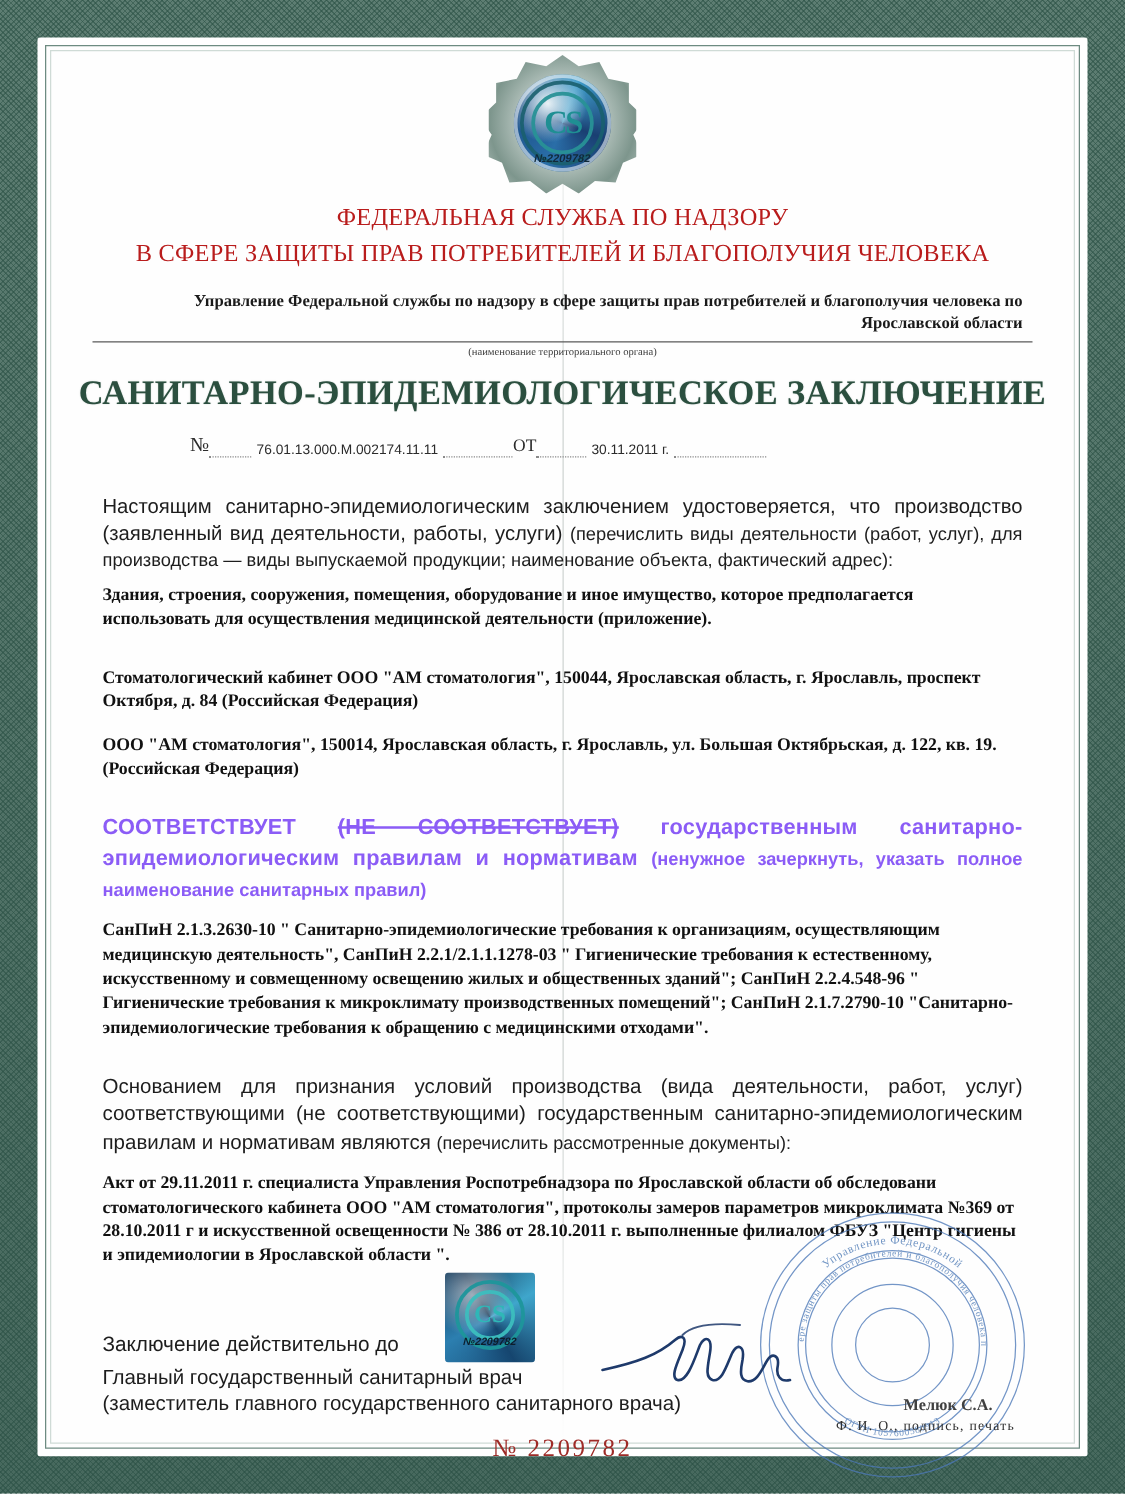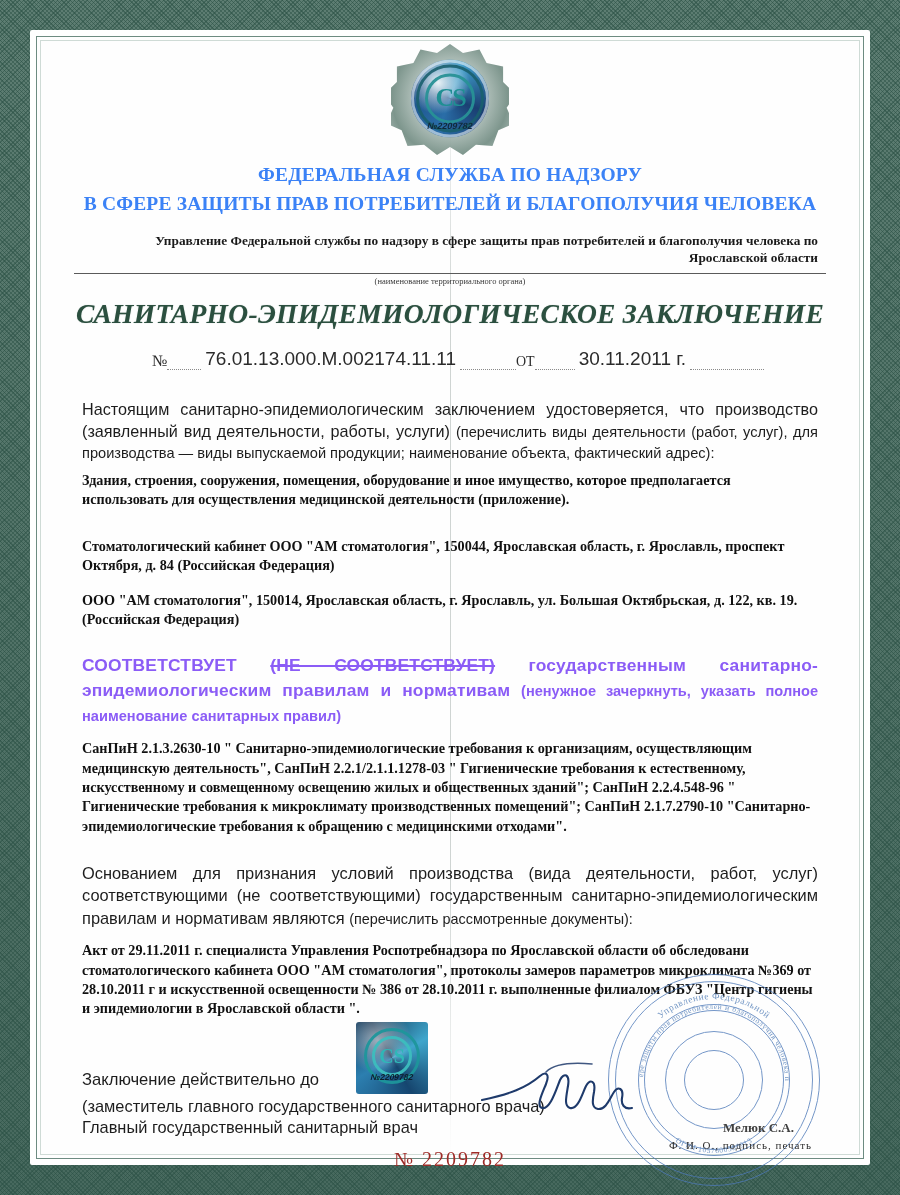--- a/index.html
+++ b/index.html
@@ -89,22 +89,22 @@
   }
   .holo-serial{
     position:absolute;left:50%;bottom:6px;transform:translateX(-50%) skewX(-12deg);
     font-size:9px;font-weight:bold;color:#102a3a;white-space:nowrap;
     font-family:"Liberation Sans", sans-serif;
   }
 
   .org-line1,.org-line2{
     text-align:center;
     font-family:"Liberation Serif", serif;
-    font-weight:bold;
-    color:#3b82f6;
+    font-weight:normal;
+    color:#b91c1c;
   }
   .org-line1{font-size:19.5px;letter-spacing:.2px;margin-top:2px;}
   .org-line2{font-size:19.5px;letter-spacing:.2px;margin-top:7px;}
 
   .dept{
     text-align:right;
     font-family:"Liberation Serif", serif;
     font-weight:bold;font-size:13.3px;line-height:1.28;
     margin:17px 26px 0 26px;color:#1a1a1a;
   }
@@ -118,34 +118,33 @@
 
   .doc-title{
     text-align:center;
     font-family:"Liberation Serif", serif;
     font-weight:bold;
     font-size:27.5px;
     color:#2b4f3f;
     margin-top:12px;
     letter-spacing:.3px;
     text-shadow:0 0 1px rgba(43,79,63,.35);
-    font-style:italic;
   }
 
   .numline{
     display:flex;align-items:flex-end;
     margin:18px 0 0 96px;
     font-family:"Liberation Sans", sans-serif;
     font-size:14.5px;color:#2b2b2b;
   }
   .numline .lbl{font-family:"Liberation Serif", serif;font-size:16px;}
   .dotfill{
     flex:0 0 auto;border-bottom:1px dotted #8a8a8a;height:13px;
   }
-  .numval{padding:0 4px;white-space:nowrap;font-size:19px;}
+  .numval{padding:0 4px;white-space:nowrap;font-size:11px;}
 
   .body-text{
     font-size:16.2px;line-height:1.34;text-align:justify;
     margin:29px 26px 0 26px;color:#1d1d1d;
     font-family:"Liberation Sans", sans-serif;
   }
   .body-text .small{font-size:14.6px;}
   .filled{
     font-family:"Liberation Serif", serif;
     font-weight:bold;font-size:14.2px;line-height:1.34;
@@ -316,22 +315,22 @@
 
       <div class="holo-sticker">
         <div class="sticker-ring sr1"></div>
         <div class="sticker-ring sr2"></div>
         <div class="sticker-g">CS</div>
         <div class="sticker-serial">№2209782</div>
       </div>
     </div>
 
     <div class="sig-block">
+      <div>Главный государственный санитарный врач</div>
       <div>(заместитель главного государственного санитарного врача)</div>
-      <div>Главный государственный санитарный врач</div>
 
       <div class="stamp">
         <div class="ring ring1"></div>
         <div class="ring ring2"></div>
         <div class="ring ring3"></div>
         <div class="ring ring4"></div>
         <div class="ring ring5"></div>
         <div class="ring ring6"></div>
         <svg class="stamp-arc" viewBox="0 0 190 190">
           <defs>

